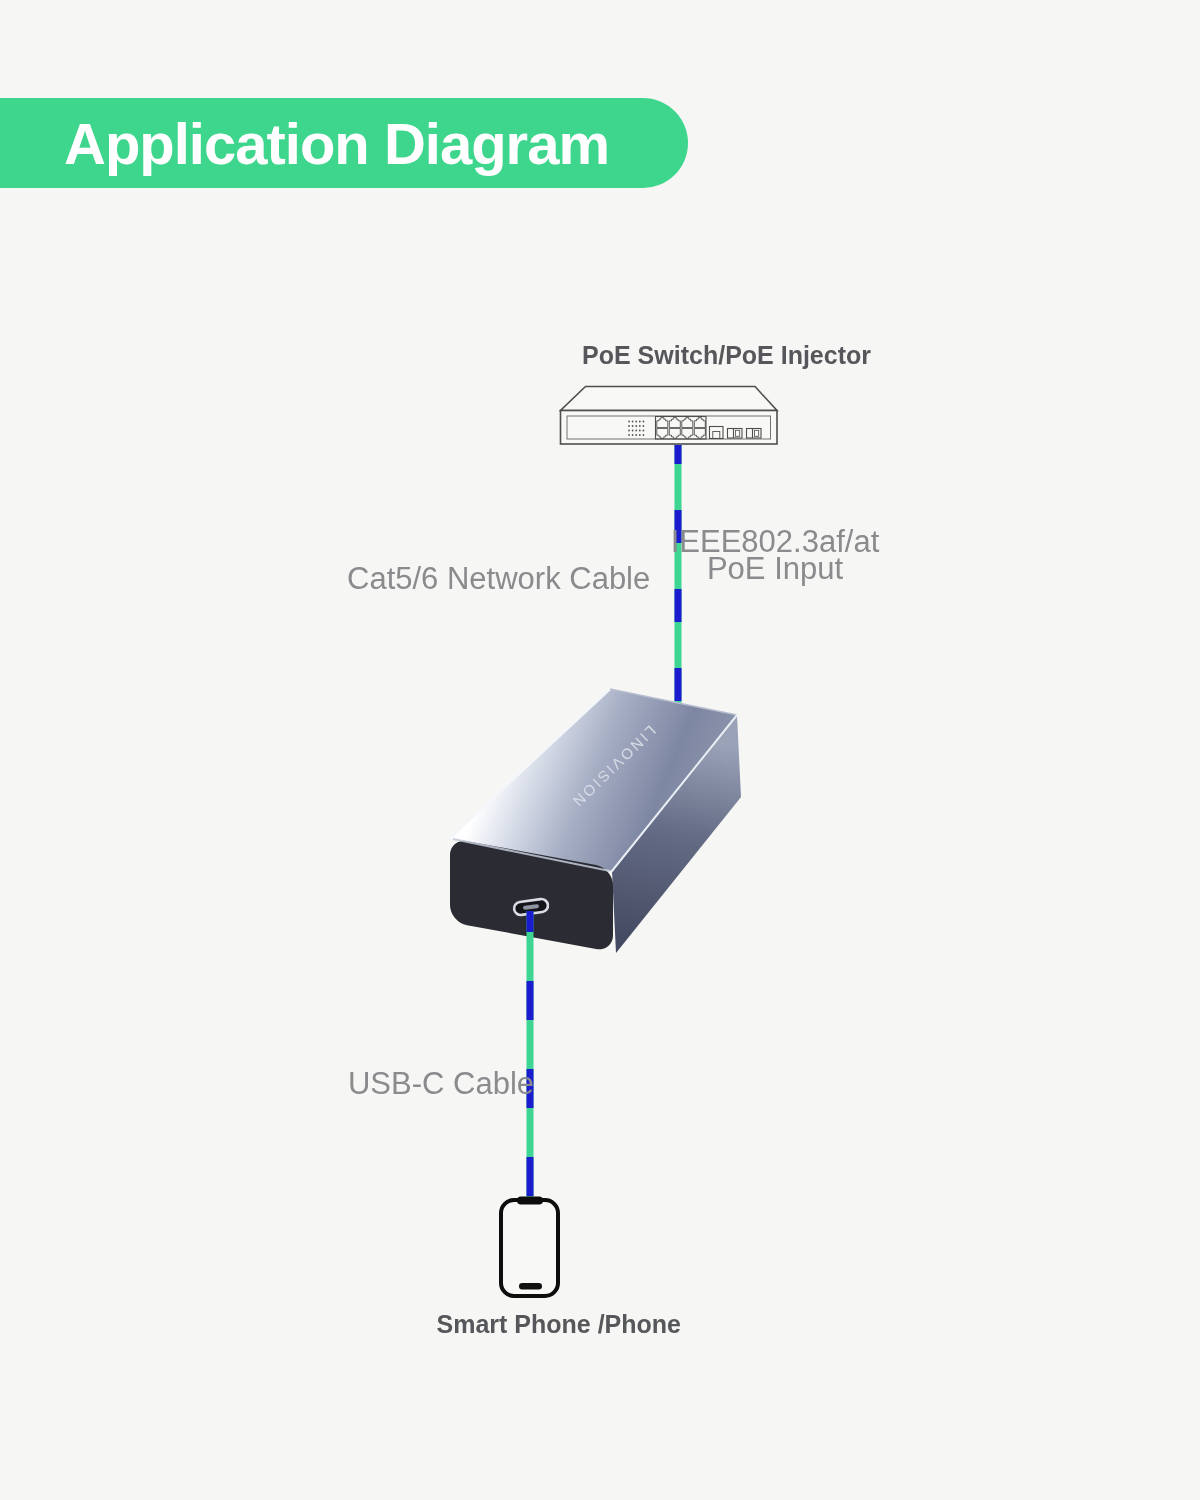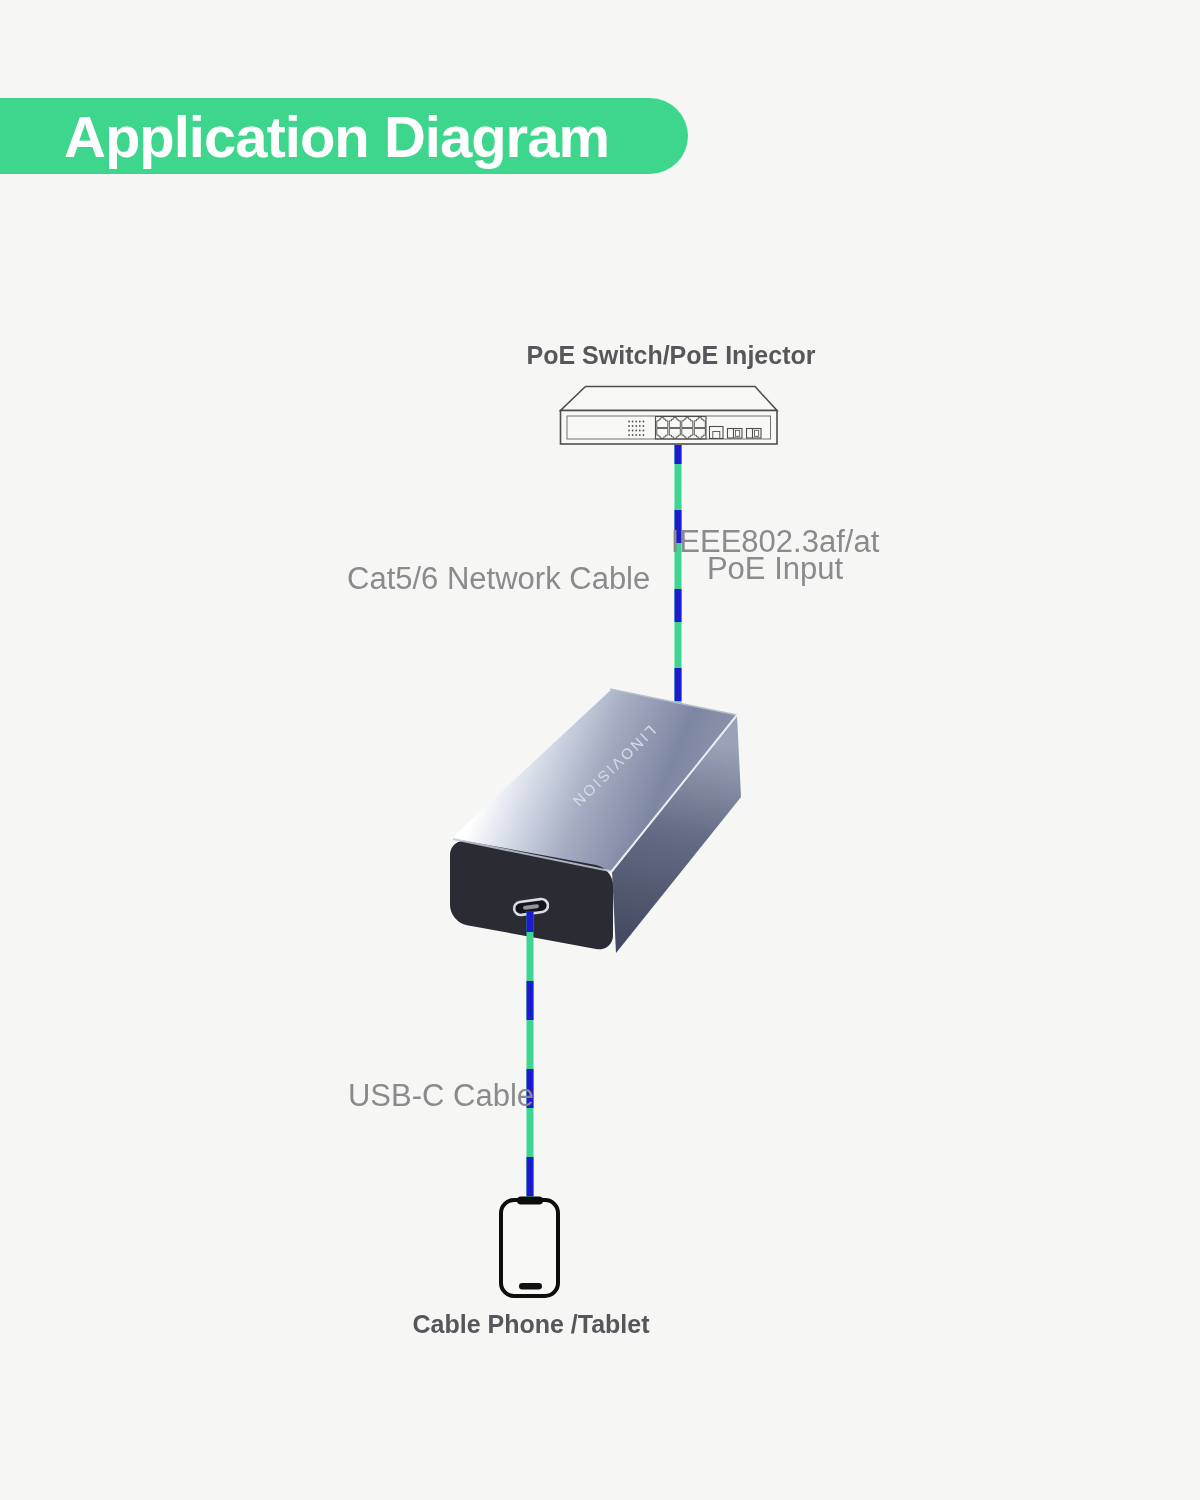--- a/index.html
+++ b/index.html
@@ -15,21 +15,21 @@
   html,body{background:#fff;}
   .page{
     position:relative;
     width:1200px;height:1500px;
     background:var(--background);
     overflow:hidden;
     font-family:"Liberation Sans", sans-serif;
   }
   .banner{
     position:absolute;left:0;top:98px;
-    width:688px;height:76px;
+    width:688px;height:90px;
     background:var(--banner-green);
     border-radius:0 45px 45px 0;
     display:flex;align-items:center;
     padding-left:64px;
   }
   .banner-title{
     color:#ffffff;
     font-size:58px;
     font-weight:bold;
     letter-spacing:-1px;
@@ -38,30 +38,31 @@
   .diagram-svg{position:absolute;left:0;top:0;}
   .lbl{
     position:absolute;
     text-align:center;
     white-space:nowrap;
   }
   .lbl-bold{
     color:var(--heading-text);
     font-size:25px;
     font-weight:bold;
+    text-align:right;
   }
   .lbl-gray{
     color:var(--label-text);
     font-size:31px;
     line-height:27px;
   }
   .poe-switch-label{left:471px;top:341px;width:400px;}
   .cat5-label{left:347px;top:565px;width:300px;text-align:right;}
   .ieee-label{left:625px;top:528px;width:300px;white-space:normal;}
-  .usbc-label{left:291px;top:1070px;width:300px;margin-top:12px;}
+  .usbc-label{left:291px;top:1070px;width:300px;}
   .power-label{left:531px;top:1070px;width:400px;}
   .phone-label{left:381px;top:1310px;width:300px;}
 </style>
 </head>
 <body>
 
 <div class="page">
 
   <div class="banner">
     <span class="banner-title">Application Diagram</span>
@@ -191,15 +192,15 @@
   <div class="lbl lbl-gray cat5-label">Cat5/6 Network Cable</div>
 
   <div class="lbl lbl-gray ieee-label">
     <div>IEEE802.3af/at</div>
     <div>PoE Input</div>
   </div>
 
   <div class="lbl lbl-gray usbc-label">USB-C Cable</div>
 
 
-  <div class="lbl lbl-bold phone-label">Cable Phone /Tablet</div>
+  <div class="lbl lbl-bold phone-label">Smart Phone /Phone</div>
 
 </div>
 
 </body></html>

